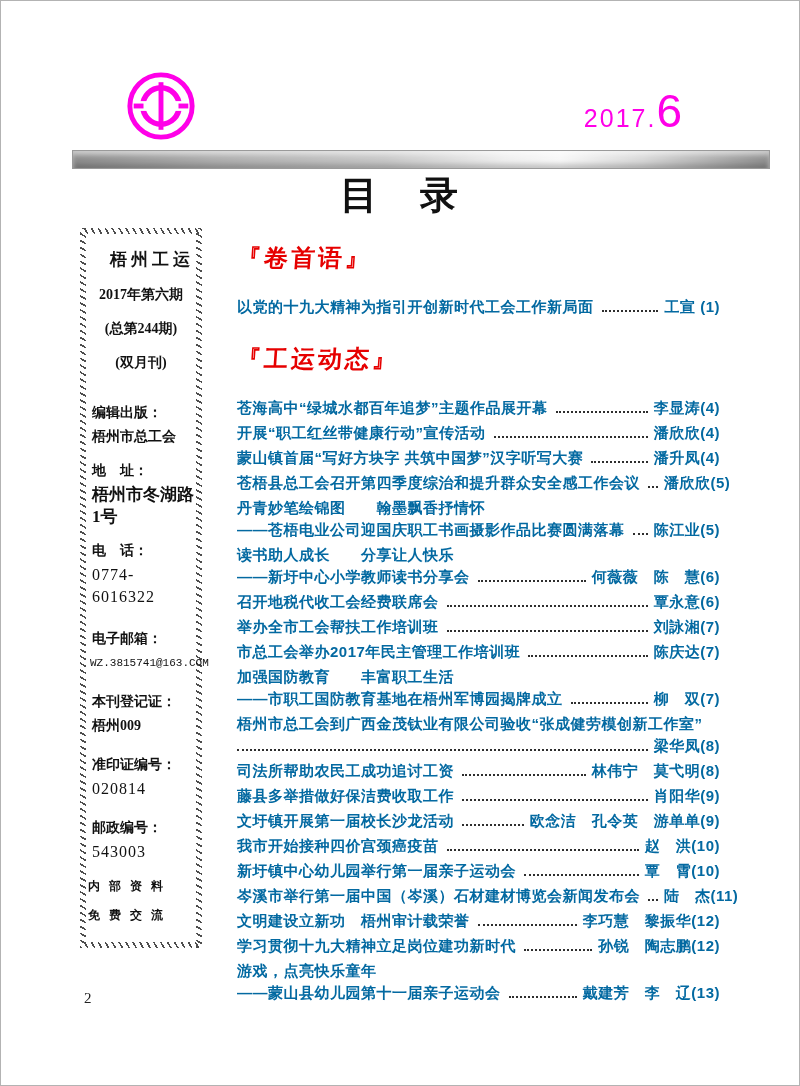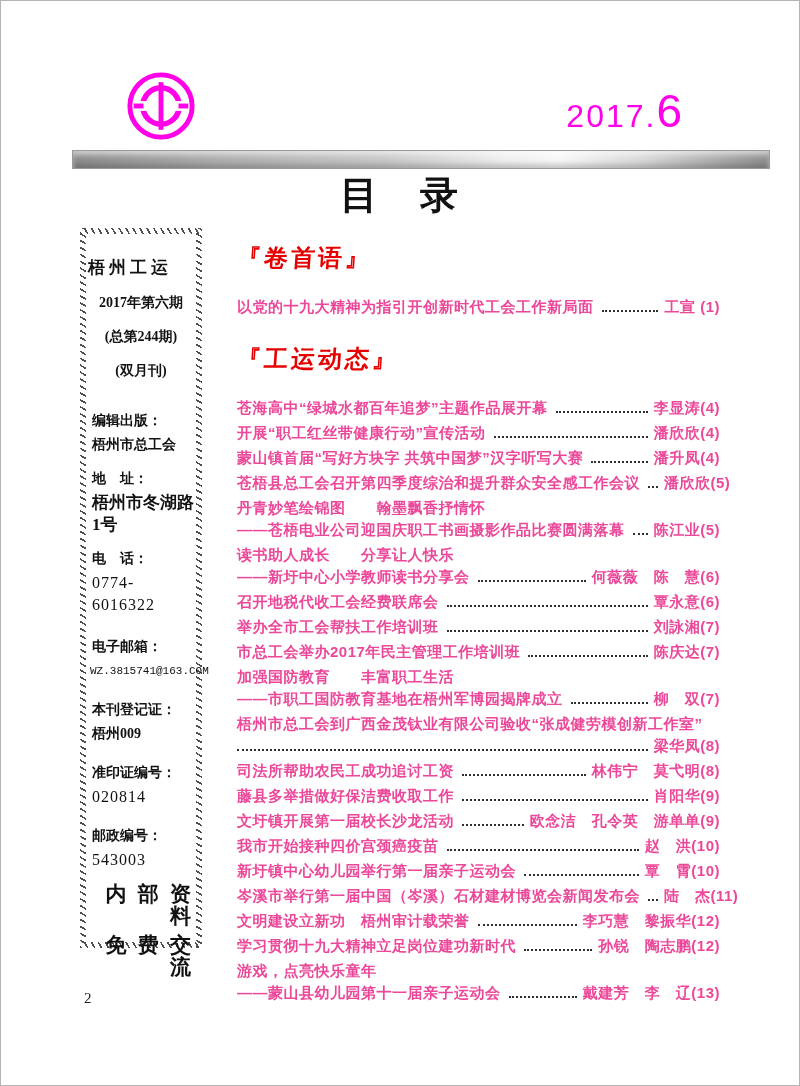--- a/index.html
+++ b/index.html
@@ -3,52 +3,52 @@
 <meta charset="utf-8">
 <style>
   html,body{margin:0;padding:0;background:#fff;}
   body{width:800px;height:1086px;position:relative;font-family:"Liberation Sans",sans-serif;-webkit-font-smoothing:antialiased;}
   .page{position:absolute;inset:0;background:#ffffff;overflow:hidden;}
   .frame{position:absolute;inset:0;border:1px solid #b3b3b3;pointer-events:none;}
 
   
   .logo{position:absolute;left:126px;top:71px;width:70px;height:70px;}
   .issue{position:absolute;right:118px;top:88px;display:flex;align-items:baseline;color:#ff00e8;font-family:"Liberation Sans",sans-serif;}
-  .issue .yr{font-size:32px;letter-spacing:2px;font-weight:400;}
+  .issue .yr{font-size:25px;letter-spacing:2px;font-weight:400;}
   .issue .no{font-size:46px;font-weight:400;line-height:1;}
   .bar{position:absolute;left:72px;top:150px;width:696px;height:17px;border:1px solid #9a9a9a;
        background:linear-gradient(90deg,#8d8d8d 0%,#aeaeae 20%,#c9c9c9 45%,#efefef 62%,#f8f8f8 70%,#d8d8d8 82%,#8f8f8f 100%);
        box-shadow:inset 0 4px 5px rgba(255,255,255,.55), inset 0 -4px 5px rgba(0,0,0,.20);}
   .page-title{position:absolute;left:0;right:0;top:170px;text-align:center;font-family:Liberation Serif, serif;
        font-size:38px;font-weight:700;color:#111;letter-spacing:2px;}
 
   
   .sidebar{position:absolute;left:80px;top:228px;width:122px;height:720px;}
   .sb-edge{position:absolute;}
   .sb-top{left:0;right:0;top:0;height:6px;background:repeating-linear-gradient(60deg,#4d4d4d 0 1.6px,transparent 1.6px 6px);}
   .sb-bot{left:0;right:0;bottom:0;height:6px;background:repeating-linear-gradient(60deg,#4d4d4d 0 1.6px,transparent 1.6px 6px);}
   .sb-left{top:0;bottom:0;left:0;width:6px;background:repeating-linear-gradient(30deg,#4d4d4d 0 1.6px,transparent 1.6px 6px);}
   .sb-right{top:0;bottom:0;right:0;width:6px;background:repeating-linear-gradient(30deg,#4d4d4d 0 1.6px,transparent 1.6px 6px);}
   .sb-body{position:absolute;left:8px;right:8px;top:8px;bottom:8px;}
   .sb-line{font-family:"Liberation Serif",serif;font-weight:700;font-size:14px;line-height:22px;color:#111;padding-left:4px;}
   .sb-line.c{text-align:center;padding-left:0;}
-  .sb-line.t-big{font-size:17px;line-height:24px;letter-spacing:4px;margin-top:20px;text-align:left;padding-left:0;}
+  .sb-line.t-big{font-size:17px;line-height:24px;letter-spacing:4px;margin-top:12px;text-align:right;padding-left:0;}
   .sb-line.sm{font-size:17px;}
   .sb-line.num{font-weight:400;font-size:16px;letter-spacing:1px;}
   .sb-line.email{font-weight:400;font-size:11px;font-family:"Liberation Mono",monospace;letter-spacing:0;padding-left:2px;}
-  .sb-line.wide{text-align:right;padding-left:0;letter-spacing:3px;font-size:21px;}
+  .sb-line.wide{text-align:left;padding-left:0;letter-spacing:3px;font-size:12px;}
   .mt-xs{margin-top:2px;} .mt-sm{margin-top:7px;} .mt-md{margin-top:20px;} .mt-md2{margin-top:17px;}
   .mt-lg{margin-top:12px;} .mt-xl{margin-top:28px;}
 
   
   .toc{position:absolute;left:237px;top:240px;width:483px;}
   .sec-heading{font-family:"Liberation Serif",serif;font-size:24px;font-weight:700;color:#e60000;
        letter-spacing:3px;margin:26px 0 22px 0;transform:skewX(-4deg);}
   .sec-heading:first-child{margin-top:2px;}
-  .row{display:flex;align-items:flex-end;font-size:15px;line-height:21px;font-weight:700;color:#ec4899;
+  .row{display:flex;align-items:flex-end;font-size:15px;line-height:21px;font-weight:700;color:#0369a1;
        letter-spacing:.5px;margin-top:4px;}
   .row.cont{margin-top:1px;}
   .row .t{white-space:nowrap;}
   .row .leader{flex:1;min-width:10px;margin:0 6px 0 8px;border-bottom:2px dotted #2e2e2e;transform:translateY(-5px);align-self:flex-end;}
   .row .leader.full{margin-left:0;}
   .row .a,.row .p{white-space:pre;}
 
   .page-num{position:absolute;left:84px;top:990px;font-family:"Liberation Serif",serif;font-size:15px;color:#222;}
 </style>
 </head>

